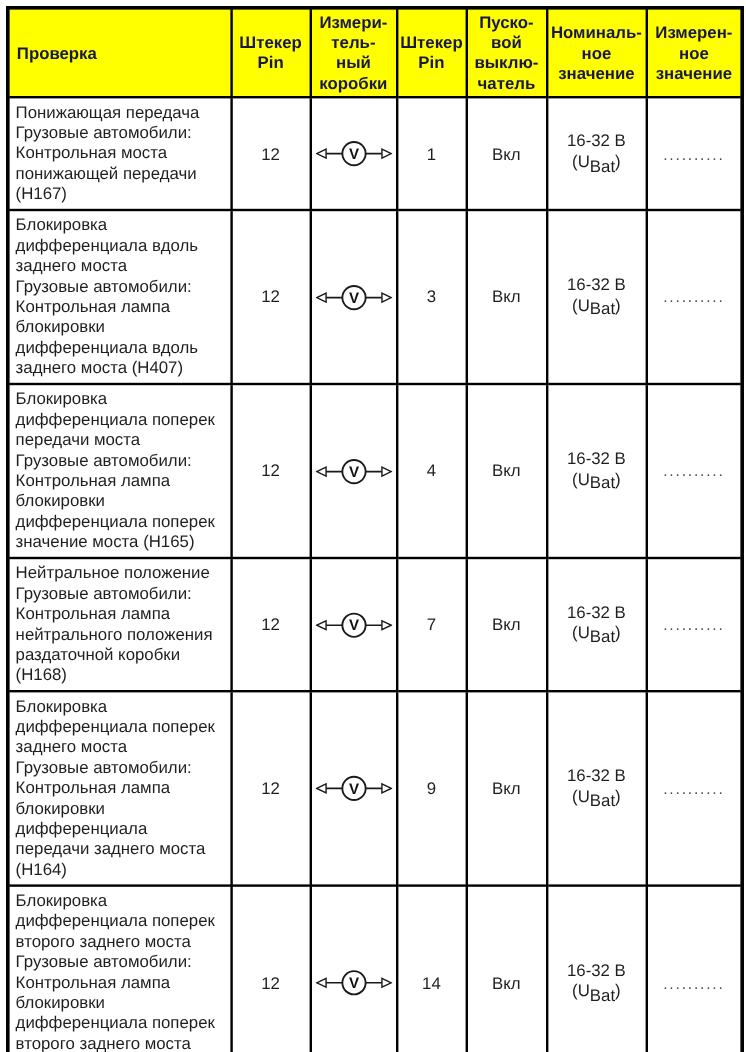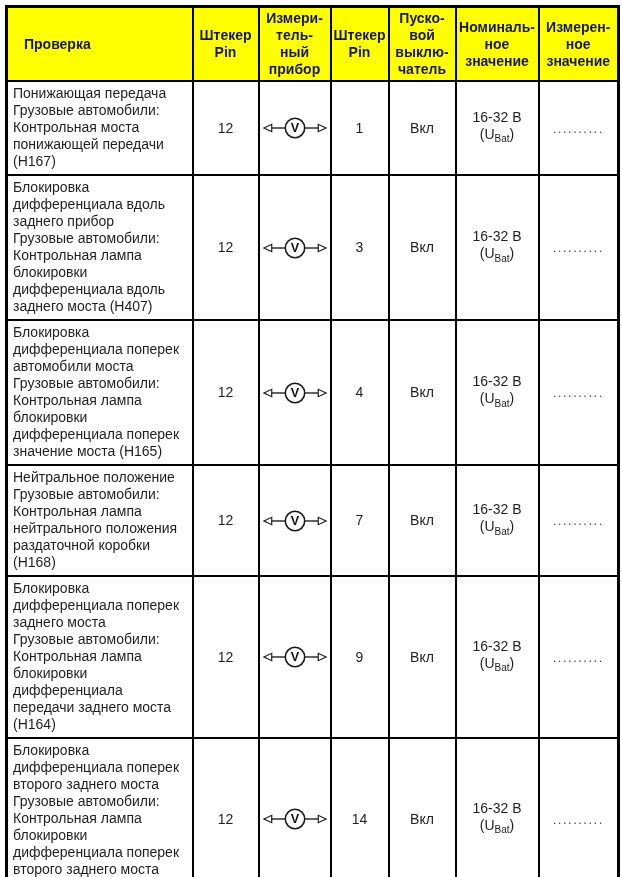--- a/index.html
+++ b/index.html
@@ -33,21 +33,21 @@
     color: #18184a;
     font-weight: bold;
     white-space: pre-line;
     text-align: center;
     vertical-align: middle;
     height: 63px;
     padding: 2px 2px;
   }
   thead th.th-check {
     text-align: left;
-    padding-left: 16px;
+    padding-left: 6px;
   }
   td.cell-check {
     vertical-align: top;
     text-align: left;
     padding: 3px 4px 4px 5px;
   }
   td.cell-check .bold {
     font-weight: normal;
   }
   td.cell-mid {
@@ -69,21 +69,21 @@
   svg.meter circle { fill: none; stroke: #1a1a1a; stroke-width: 1.6; }
   svg.meter polygon { fill: #ffffff; stroke: #1a1a1a; stroke-width: 1.2; }
   svg.meter text {
     font-family: "Liberation Sans", sans-serif;
     font-size: 13px;
     font-weight: bold;
     fill: #111111;
     text-anchor: middle;
   }
   .nominal-line { display: block; }
-  sub.usub { font-size: 10px; margin-top: 40px; }
+  sub.usub { font-size: 14px; margin-top: 40px; }
   .measured-dots {
     color: #4a4a4a;
     font-size: 13px;
     letter-spacing: 1.5px;
   }
 </style>
 </head>
 <body>
 
 <div class="page">
@@ -98,21 +98,21 @@
       <col style="width:80px">
     </colgroup>
     <thead>
       <tr>
         <th class="th-check">Проверка</th>
         <th>Штекер
 Pin</th>
         <th>Измери-
 тель-
 ный
-прибор</th>
+коробки</th>
         <th>Штекер
 Pin</th>
         <th>Пуско-
 вой
 выклю-
 чатель</th>
         <th>Номиналь-
 ное
 значение</th>
         <th>Измерен-
@@ -150,21 +150,21 @@
       <span class="nominal-line js-nominal-main">16-32 В</span>
       <span class="nominal-line"><span class="js-nominal-pre">(U</span><sub class="usub js-nominal-sub">Bat</sub><span class="js-nominal-post">)</span></span>
     </td>
     <td class="cell-mid">
       <span class="measured-dots js-measured">..........</span>
     </td>
   </tr>
 
   <tr>
     <td class="cell-check">
-      <div class="js-intro">Блокировка дифференциала вдоль заднего прибор</div>
+      <div class="js-intro">Блокировка дифференциала вдоль заднего моста</div>
       <div class="js-bold bold">Грузовые автомобили:</div>
       <div class="js-detail">Контрольная лампа блокировки дифференциала вдоль заднего моста (H407)</div>
     </td>
     <td class="cell-mid">
       <span class="js-pin-a">12</span>
     </td>
     <td class="cell-mid">
       <svg class="meter" viewBox="0 0 66 24" width="64" height="24">
         <polygon points="1,12 9,8.2 9,15.8"></polygon>
         <line x1="9" y1="12" x2="23" y2="12"></line>
@@ -184,21 +184,21 @@
       <span class="nominal-line js-nominal-main">16-32 В</span>
       <span class="nominal-line"><span class="js-nominal-pre">(U</span><sub class="usub js-nominal-sub">Bat</sub><span class="js-nominal-post">)</span></span>
     </td>
     <td class="cell-mid">
       <span class="measured-dots js-measured">..........</span>
     </td>
   </tr>
 
   <tr>
     <td class="cell-check">
-      <div class="js-intro">Блокировка дифференциала поперек автомобили моста</div>
+      <div class="js-intro">Блокировка дифференциала поперек передачи моста</div>
       <div class="js-bold bold">Грузовые автомобили:</div>
       <div class="js-detail">Контрольная лампа блокировки дифференциала поперек значение моста (H165)</div>
     </td>
     <td class="cell-mid">
       <span class="js-pin-a">12</span>
     </td>
     <td class="cell-mid">
       <svg class="meter" viewBox="0 0 66 24" width="64" height="24">
         <polygon points="1,12 9,8.2 9,15.8"></polygon>
         <line x1="9" y1="12" x2="23" y2="12"></line>

